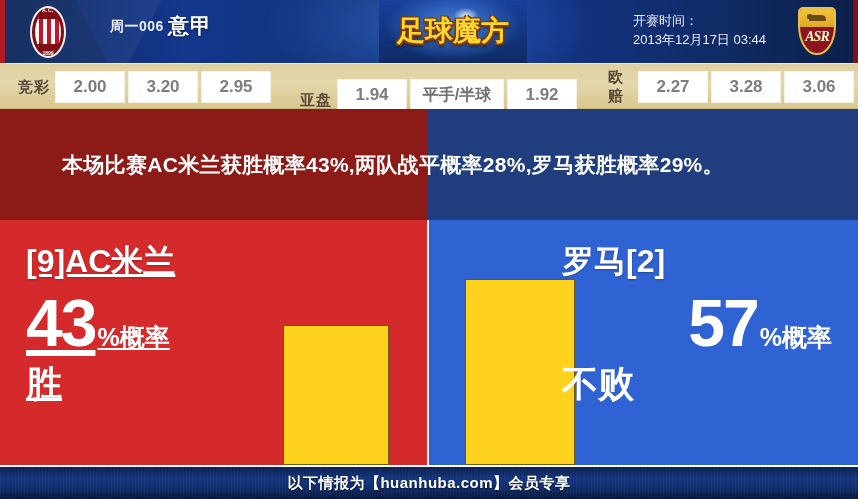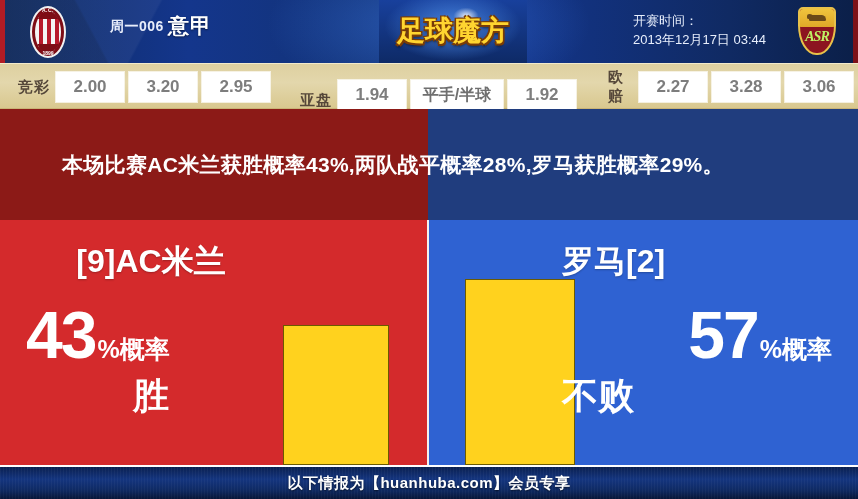--- a/index.html
+++ b/index.html
@@ -60,21 +60,21 @@
   }
   .roma-top{position:absolute;left:0;right:0;top:0;height:18px;background:linear-gradient(180deg,#f0c43d,#e0a828);}
   .roma-wolf{position:absolute;left:7px;top:4px;width:22px;height:11px;}
   .roma-wolf:before{
     content:"";position:absolute;left:2px;top:2px;width:17px;height:6px;background:#6b4a18;border-radius:3px 7px 2px 2px;
   }
   .roma-wolf:after{
     content:"";position:absolute;left:0px;top:1px;width:6px;height:5px;background:#6b4a18;border-radius:40% 60% 20% 30%;
   }
   .roma-mono{
-    position:absolute;left:0;right:0;top:20px;text-align:center;color:#bef264;
+    position:absolute;left:0;right:0;top:20px;text-align:center;color:#fef9c3;
     font-size:14px;font-weight:bold;font-style:italic;letter-spacing:-1px;
     font-family:"Liberation Serif",serif;
   }
 
   .match-id{
     position:absolute;left:110px;top:18px;color:#e8eefb;font-size:14px;font-weight:bold;
     letter-spacing:.5px;
   }
   .league{
     position:absolute;left:168px;top:12px;color:#ffffff;font-size:21px;font-weight:bold;
@@ -147,27 +147,27 @@
   .panel-l{position:absolute;left:0;top:0;width:428px;height:245px;background:#d42a2c;}
   .panel-r{position:absolute;left:428px;top:0;width:430px;height:245px;background:#2f62d2;}
   .panel-divider{position:absolute;left:427px;top:0;width:2px;height:245px;background:#f2f2f2;}
 
   
   .bar{position:absolute;background:#ffd21e;border:1px solid #6b5a00;box-sizing:border-box;}
   .bar-l{left:283px;width:106px;bottom:0;}
   .bar-r{left:465px;width:110px;bottom:0;}
 
   
-  .team-l{position:absolute;left:26px;top:22px;width:250px;text-align:center;color:#fff;}
+  .team-l{position:absolute;left:26px;top:22px;width:250px;text-align:left;color:#fff;text-decoration:underline;}
   .team-r{position:absolute;right:26px;top:22px;width:270px;color:#fff;}
   .team-name{
     font-size:32px;font-weight:bold;line-height:38px;letter-spacing:0px;
     text-shadow:0 1px 2px rgba(0,0,0,.25);
   }
-  .pct-row{display:flex;align-items:baseline;margin-top:20px;}
+  .pct-row{display:flex;align-items:baseline;margin-top:8px;}
   .pct-row.right{justify-content:flex-end;}
   .pct-num{font-size:66px;font-weight:bold;line-height:70px;letter-spacing:-2px;}
   .pct-unit{font-size:25px;font-weight:bold;margin-left:2px;letter-spacing:0px;}
   .outcome{font-size:36px;font-weight:bold;line-height:44px;margin-top:4px;}
 
   
   .footer{
     position:absolute;left:0;top:465px;width:858px;height:34px;
     background:
       repeating-linear-gradient(90deg,rgba(255,255,255,.035) 0 1px,rgba(0,0,0,0) 1px 3px),

